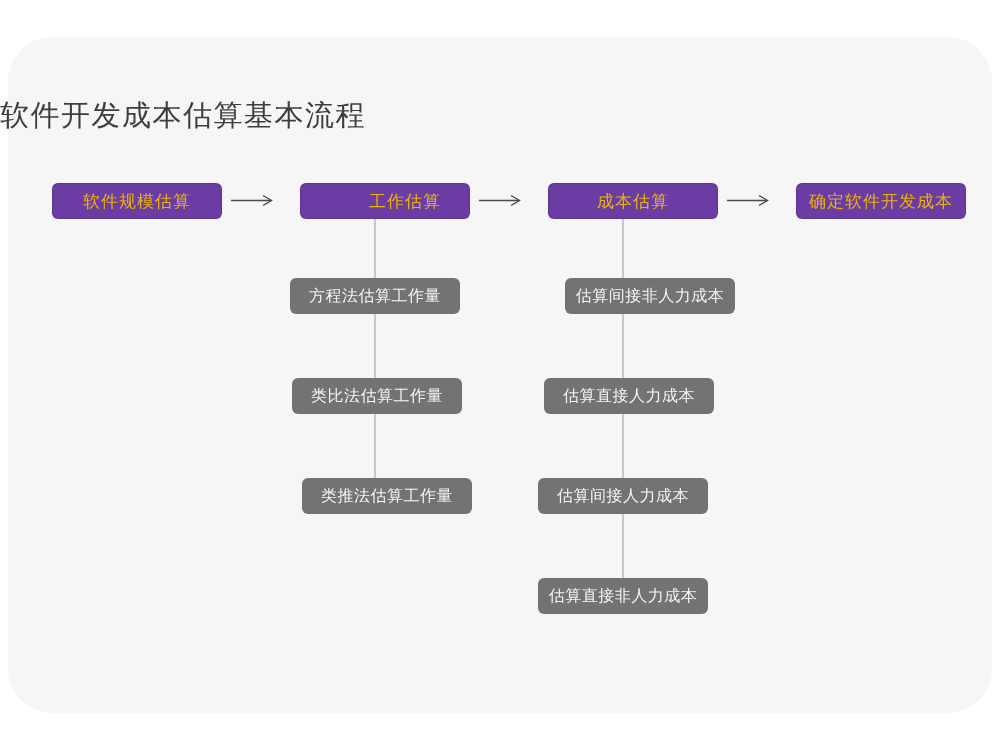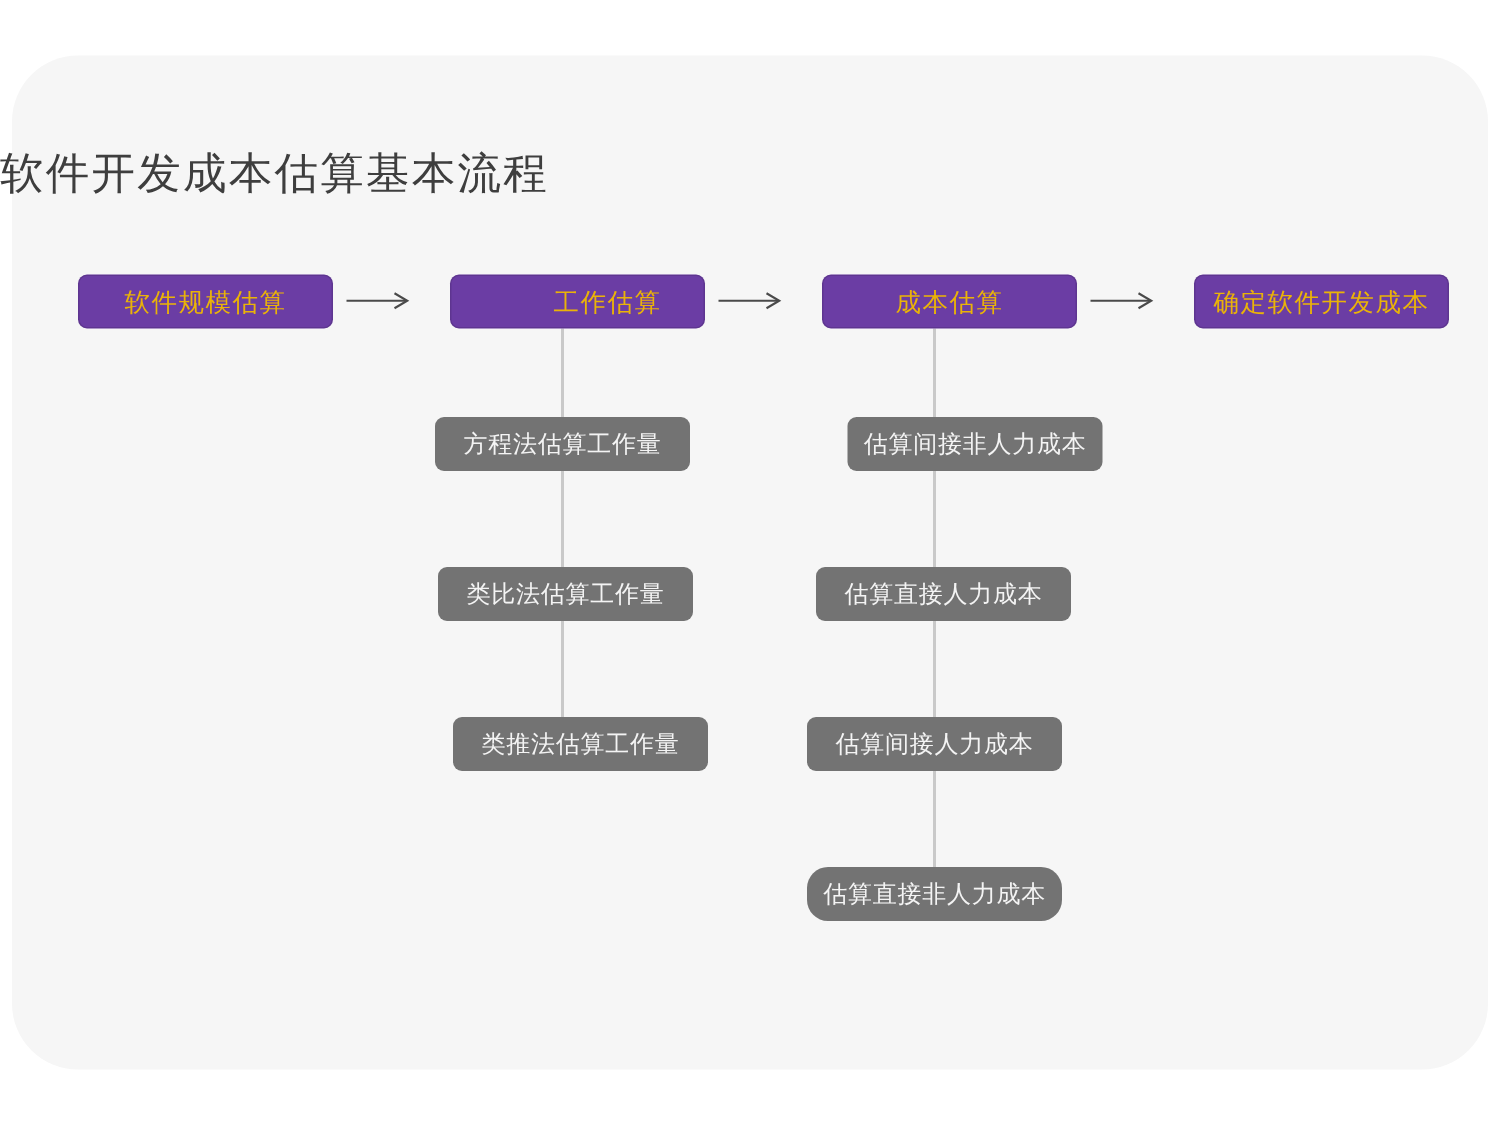--- a/index.html
+++ b/index.html
@@ -119,16 +119,16 @@
 
   <div class="node gray" style="left:565px; top:278px;">
     <span>估算间接非人力成本</span>
   </div>
   <div class="node gray" style="left:544px; top:378px;">
     <span>估算直接人力成本</span>
   </div>
   <div class="node gray" style="left:538px; top:478px;">
     <span>估算间接人力成本</span>
   </div>
-  <div class="node gray" style="left:538px; top:578px;border-radius:14px;">
+  <div class="node gray" style="left:538px; top:578px;">
     <span>估算直接非人力成本</span>
   </div>
 </div>
 
 </body></html>

